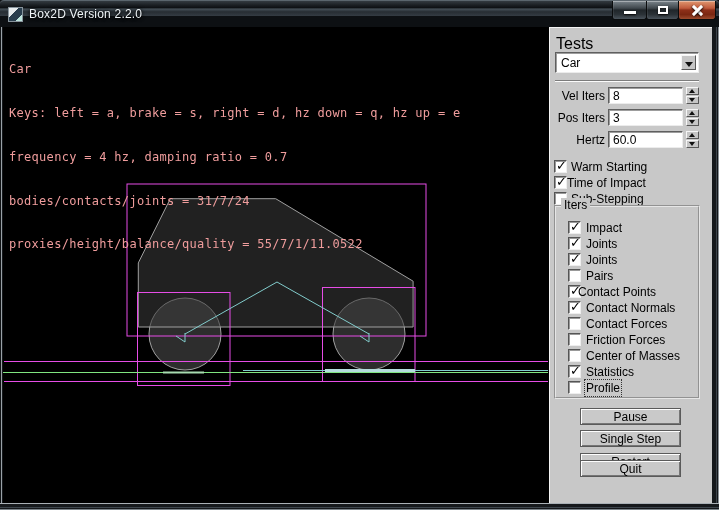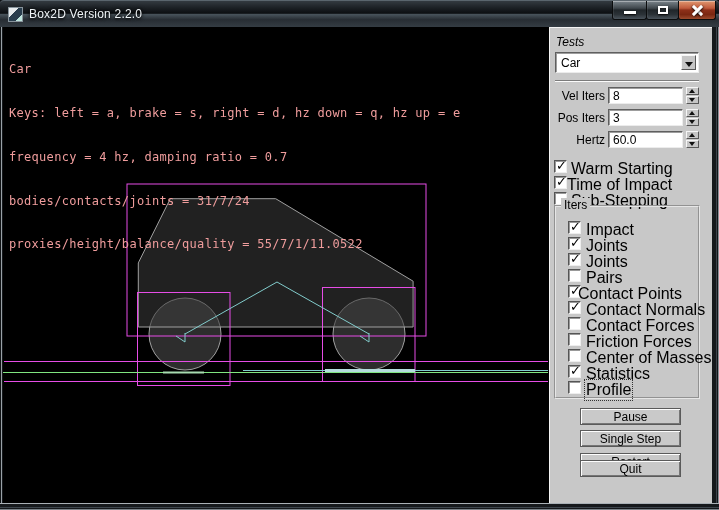--- a/index.html
+++ b/index.html
@@ -1,21 +1,21 @@
 <!DOCTYPE html>
 <html><head>
 <meta charset="utf-8">
 <style>
   * { margin:0; padding:0; box-sizing:border-box; }
   html,body { width:719px; height:510px; background:#000; overflow:hidden;
               font-family:"Liberation Sans",sans-serif; }
   .window { position:relative; width:719px; height:510px; background:#0d1013; }
 
   
-  .titlebar { position:absolute; left:0; top:0; width:719px; height:27px;
+  .titlebar { position:absolute; left:0; top:0; width:719px; height:16px;
     background:linear-gradient(180deg,#333a40 0%,#191d21 30%,#0c0f12 47%,#47525a 52%,#272d33 72%,#343c43 100%);
     border-top:1px solid #5a656d; border-radius:4px 4px 0 0; }
   .app-icon { position:absolute; left:8px; top:6px; width:15px; height:15px;
     background:linear-gradient(135deg,#e8ecee 0 35%,#2a3e4e 35% 75%,#bfe6de 75%);
     border:1px solid #88949c; }
   .title-text { position:absolute; left:29px; top:6px; font-size:12px; color:#eef3f6;
     text-shadow:0 1px 3px #000,0 0 4px #000; letter-spacing:.2px; }
   .capbtns { position:absolute; top:0; right:3px; height:19px; display:flex; }
   .capbtn { height:19px; border:1px solid #0a0c0d; border-top:none; position:relative;
     background:linear-gradient(180deg,#7b848b 0%,#3f474d 40%,#20262a 50%,#2b3237 75%,#49525a 100%);
@@ -43,21 +43,21 @@
   
   .canvas { position:absolute; left:3px; top:27px; width:546px; height:476px; background:#000; }
   .canvas svg { position:absolute; left:0; top:0; }
   .info { position:absolute; left:6px; top:6px; font-family:"DejaVu Sans Mono",monospace;
     font-size:12px; line-height:14.6px; letter-spacing:.3px; color:#f09d9d; white-space:pre; }
 
   
   .panel { position:absolute; left:549px; top:27px; width:163px; height:476px;
     background:#c8c8c8; border-top:1px solid #f4f4f4; border-left:1px solid #f4f4f4;
     font-size:12px; color:#000; }
-  .plabel { position:absolute; font-size:12px; color:#000; white-space:nowrap;font-style:italic; }
+  .plabel { position:absolute; font-size:16px; color:#000; white-space:nowrap; }
 
   .listbox { position:absolute; left:5px; top:24px; width:144px; height:21px; background:#fff;
     border:1px solid; border-color:#5f5f5f #ececec #ececec #5f5f5f;
     box-shadow:inset 1px 1px 0 #9d9d9d; }
   .listbox-text { position:absolute; left:5px; top:3px; font-size:12px; }
   .listbox-btn { position:absolute; right:2px; top:2px; bottom:2px; width:15px; background:#c6c6c6;
     border:1px solid; border-color:#f6f6f6 #585858 #585858 #f6f6f6; }
   .tri-dn { position:absolute; left:3px; top:6px; width:0; height:0;
     border-left:4px solid transparent; border-right:4px solid transparent; border-top:5px solid #111; }
 
@@ -76,21 +76,21 @@
   .spin-btn.up { top:0; } .spin-btn.dn { top:9px; }
   .spin-btn .u { position:absolute; left:2px; top:1px; width:0; height:0;
     border-left:3px solid transparent; border-right:3px solid transparent; border-bottom:4px solid #111; }
   .spin-btn .d { position:absolute; left:2px; top:1px; width:0; height:0;
     border-left:3px solid transparent; border-right:3px solid transparent; border-top:4px solid #111; }
 
   .cb { position:absolute; width:13px; height:13px; background:#fff;
     border:1px solid; border-color:#555 #eee #eee #555; box-shadow:inset 1px 1px 0 #999; }
   .cb.on::after { content:"\2713"; position:absolute; left:1px; top:-3px;
     font:bold 13px "DejaVu Sans",sans-serif; color:#000; }
-  .cb-label { position:absolute; font-size:16px; white-space:nowrap; }
+  .cb-label { position:absolute; font-size:12px; white-space:nowrap; }
   .cb-label.focus { outline:1px dotted #333; outline-offset:1px; }
 
   .group { position:absolute; left:4px; top:177px; width:146px; height:194px;
     border:2px groove #e6e6e6; }
   .group-title { position:absolute; left:11px; top:170px; background:#c8c8c8; padding:0 3px; }
 
   .btn { position:absolute; left:30px; width:101px; height:17px; background:#c9c9c9;
     border:1px solid #5a5a5a; box-shadow:inset 1px 1px 0 #fdfdfd, inset -1px -1px 0 #767676;
     display:flex; align-items:center; justify-content:center; font-size:12px; color:#000; }
 </style>

